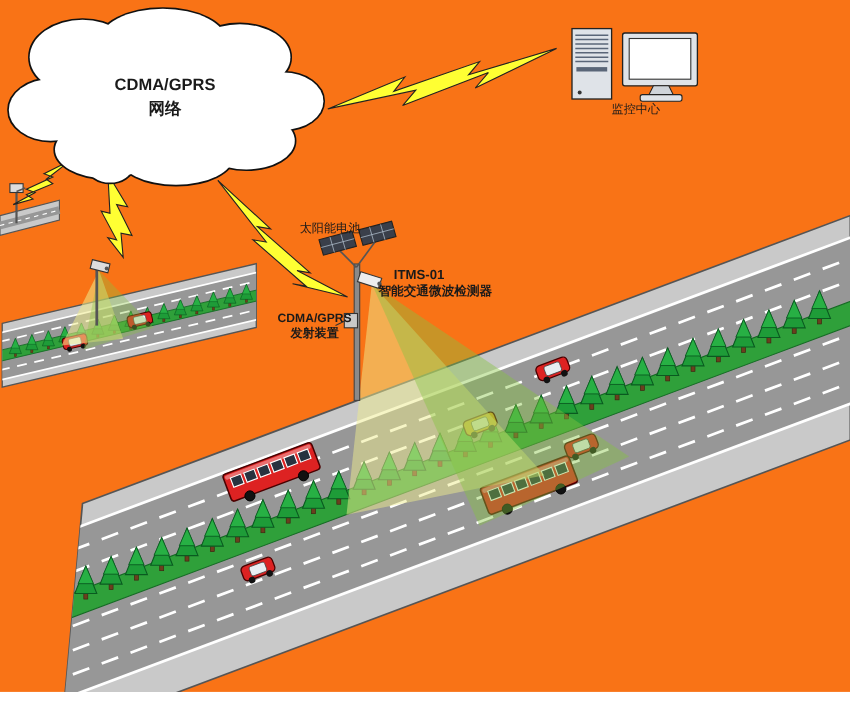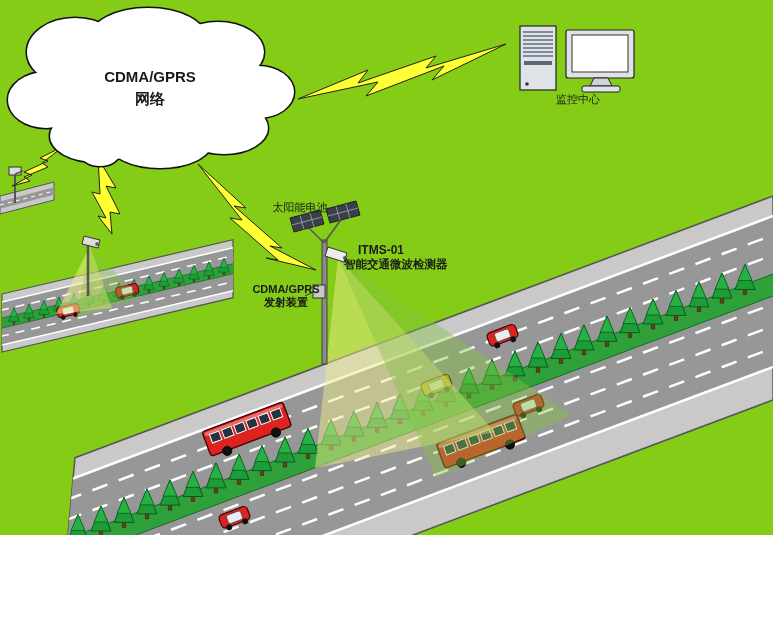--- a/index.html
+++ b/index.html
@@ -1,16 +1,16 @@
 <!DOCTYPE html>
 <html><head>
 <meta charset="utf-8">
 <style>
   html,body{margin:0;padding:0;background:#ffffff;}
-  .stage{position:relative;width:773px;height:535px;background:#84cc16;overflow:hidden;
+  .stage{position:relative;width:773px;height:629px;background:#f97316;overflow:hidden;
          font-family:"Liberation Sans", sans-serif;}
   svg{display:block;}
   text{font-family:"Liberation Sans", sans-serif;fill:#1a1a1a;}
   .lbl-bold{font-weight:bold;}
 </style>
 </head>
 <body>
 
 <div class="stage">
 <svg width="773" height="643" viewBox="0 0 773 643" xmlns="http://www.w3.org/2000/svg">

